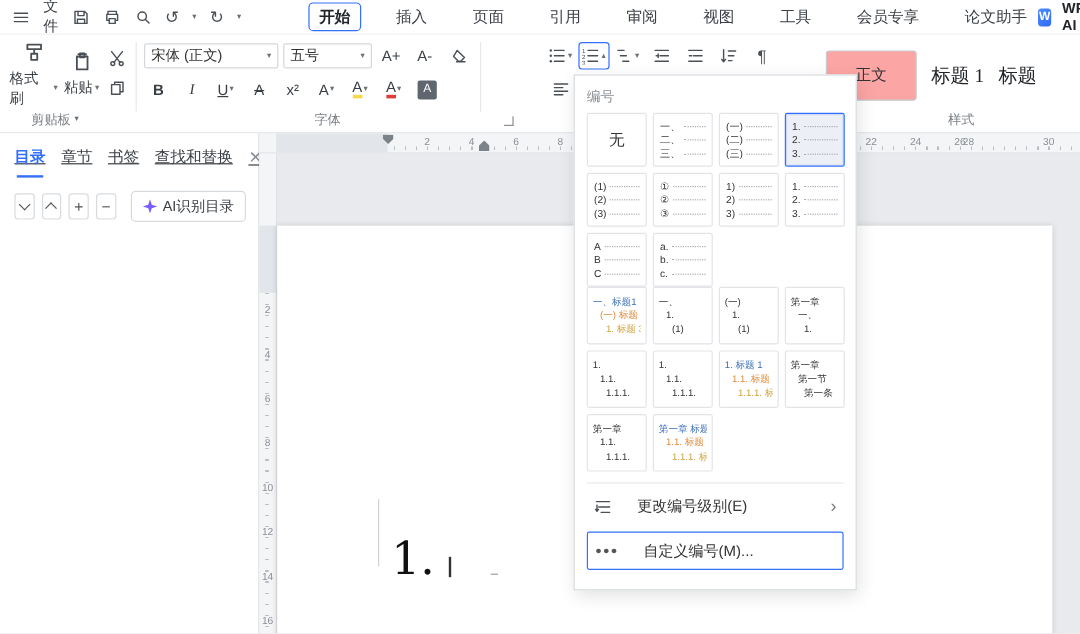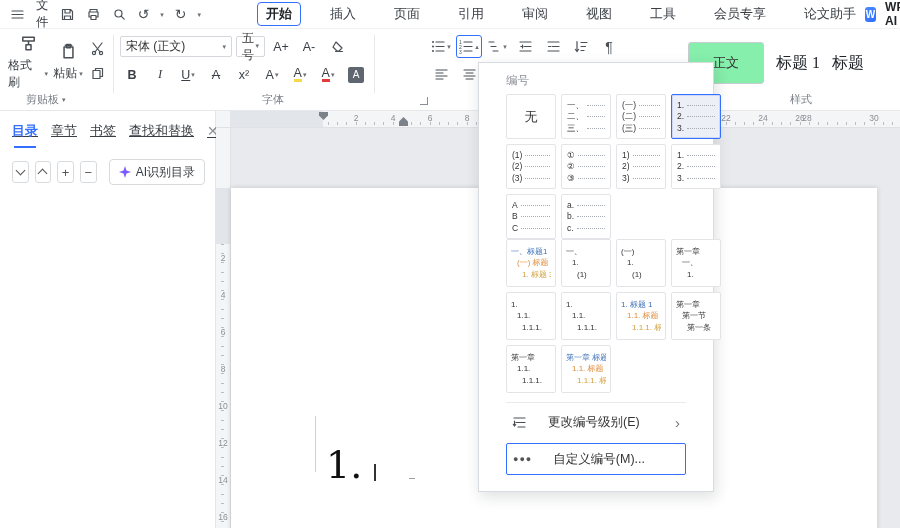--- a/index.html
+++ b/index.html
@@ -26,32 +26,32 @@
           padding:4px 8px 0 8px;box-sizing:border-box;background:#fff;}
   .big-btn{width:40px;height:58px;display:flex;flex-direction:column;align-items:center;justify-content:center;gap:4px;}
   .big-btn .lbl{display:flex;align-items:center;gap:2px;font-size:12px;}
   .big-btn .ic{width:19px;height:19px;}
   .small-stack{display:flex;flex-direction:column;gap:10px;margin:8px 2px 0 2px;}
   .vsep{width:1px;height:58px;background:#e7e8ea;margin:2px 6px;flex:none;}
   .col-group{display:flex;flex-direction:column;gap:7px;margin-top:3px;}
   .row{display:flex;align-items:center;gap:4px;}
   .combo{height:21px;border:1px solid #d4d7db;border-radius:2px;display:flex;align-items:center;
          justify-content:space-between;padding:0 5px;background:#fff;font-size:12px;color:#333;box-sizing:border-box;}
-  .combo.font{width:112px;} .combo.size{width:29px;font-family:Liberation Serif, serif;}
+  .combo.font{width:112px;} .combo.size{width:74px;font-family:Liberation Serif, serif;}
   .icon-btn{min-width:22px;height:21px;display:flex;align-items:center;justify-content:center;gap:1px;
             font-size:12.5px;color:#3a3f45;border-radius:2px;padding:0 1px;}
   .icon-btn.active{outline:1.5px solid #3370ff;outline-offset:0;}
   .bold{font-weight:bold;} .ital{font-style:italic;font-family:"Liberation Serif",serif;}
   .und{text-decoration:underline;} .strk{text-decoration:line-through;}
   .hl-bar{border-bottom:3px solid #f7d84b;line-height:1;} .fc-bar{border-bottom:3px solid #e23c39;line-height:1;}
   .shad-box{width:16px;height:16px;background:#5f6670;color:#fff;font-size:10px;display:flex;align-items:center;justify-content:center;border-radius:2px;}
   .para-group{margin-left:48px;}
   .styles-gallery{position:absolute;right:0;top:7px;width:212px;height:54px;display:flex;align-items:center;gap:12px;overflow:hidden;}
   .style-item{flex:none;display:flex;align-items:center;justify-content:center;}
-  .style-body{width:74px;height:40px;border:1px solid #c8ccd2;border-radius:3px;background:#86efac;font-size:13px;color:#333;}
+  .style-body{width:74px;height:40px;border:1px solid #c8ccd2;border-radius:3px;background:#fca5a5;font-size:13px;color:#333;}
   .style-h{font-size:16px;color:#212529;font-family:"Liberation Serif","DejaVu Serif",serif;white-space:nowrap;}
   .grp-label{position:absolute;bottom:3px;font-size:11px;color:#7a7f86;display:flex;align-items:center;gap:3px;}
   .expander{position:absolute;left:420px;bottom:5px;width:7px;height:7px;border-right:1.2px solid #8a8f96;border-bottom:1.2px solid #8a8f96;}
   
   .main{display:flex;height:417px;}
   .nav-panel{width:215px;flex:none;border-right:1px solid #e5e6e8;background:#fff;display:flex;flex-direction:column;}
   .nav-tabs{display:flex;align-items:center;gap:13px;padding:11px 10px 9px 12px;font-size:13px;color:#3a3f45;text-decoration:underline;}
   .nav-tab{position:relative;white-space:nowrap;}
   .nav-tab.active{color:#3370ff;font-weight:bold;}
   .nav-tab.active::after{content:"";position:absolute;left:2px;right:2px;bottom:-8px;height:2px;background:#3370ff;}
@@ -82,21 +82,21 @@
   .vnum{position:absolute;left:0;width:100%;text-align:center;transform:translateY(-50%);font-size:8.5px;color:#8a8f96;}
   .page{position:absolute;left:15px;top:60px;width:646px;height:600px;background:#fff;box-shadow:0 0 5px rgba(0,0,0,.16);}
   .doc-text{position:absolute;left:95px;top:258px;font-family:"DejaVu Serif","Liberation Serif",serif;
             font-size:38px;color:#111;line-height:1;}
   .caret-mark{position:absolute;left:143px;top:276px;width:1.5px;height:17px;background:#333;}
   .cursor-dot{position:absolute;left:178px;top:290px;width:6px;height:1px;background:#9a9fa5;}
   .stray-line{position:absolute;left:84px;top:228px;width:1px;height:56px;background:#cfd2d6;}
   
   .menu-panel{position:absolute;left:478px;top:62px;width:236px;height:430px;background:#fff;
               border:1px solid #d8dbdf;box-shadow:2px 5px 14px rgba(31,35,41,.14);z-index:40;
-              padding:6px 27px;box-sizing:border-box;}
+              padding:6px 10px;box-sizing:border-box;}
   .section-label{font-size:11.5px;color:#8a8f96;margin:4px 0 6px;}
   .num-grid,.ml-grid{display:grid;grid-template-columns:repeat(4,50px);gap:5px;}
   .num-cell{height:45px;border:1px solid #e2e4e8;border-radius:2px;background:#fff;box-sizing:border-box;
             display:flex;flex-direction:column;justify-content:center;gap:3px;padding:0 5px;}
   .num-cell.none-cell{align-items:center;justify-content:center;font-size:13px;color:#333;}
   .nl{display:flex;align-items:center;gap:3px;}
   .nn{font-size:8.5px;color:#333;line-height:1;white-space:nowrap;}
   .nl i{flex:1;border-bottom:1px dotted #a8adb3;height:0;}
   .num-cell.sel{border-color:#3370ff;background:#eceff5;box-shadow:inset 0 0 0 1px #cdd9f6;}
   .ml-cell{height:48px;border:1px solid #e2e4e8;border-radius:2px;background:#fff;box-sizing:border-box;

